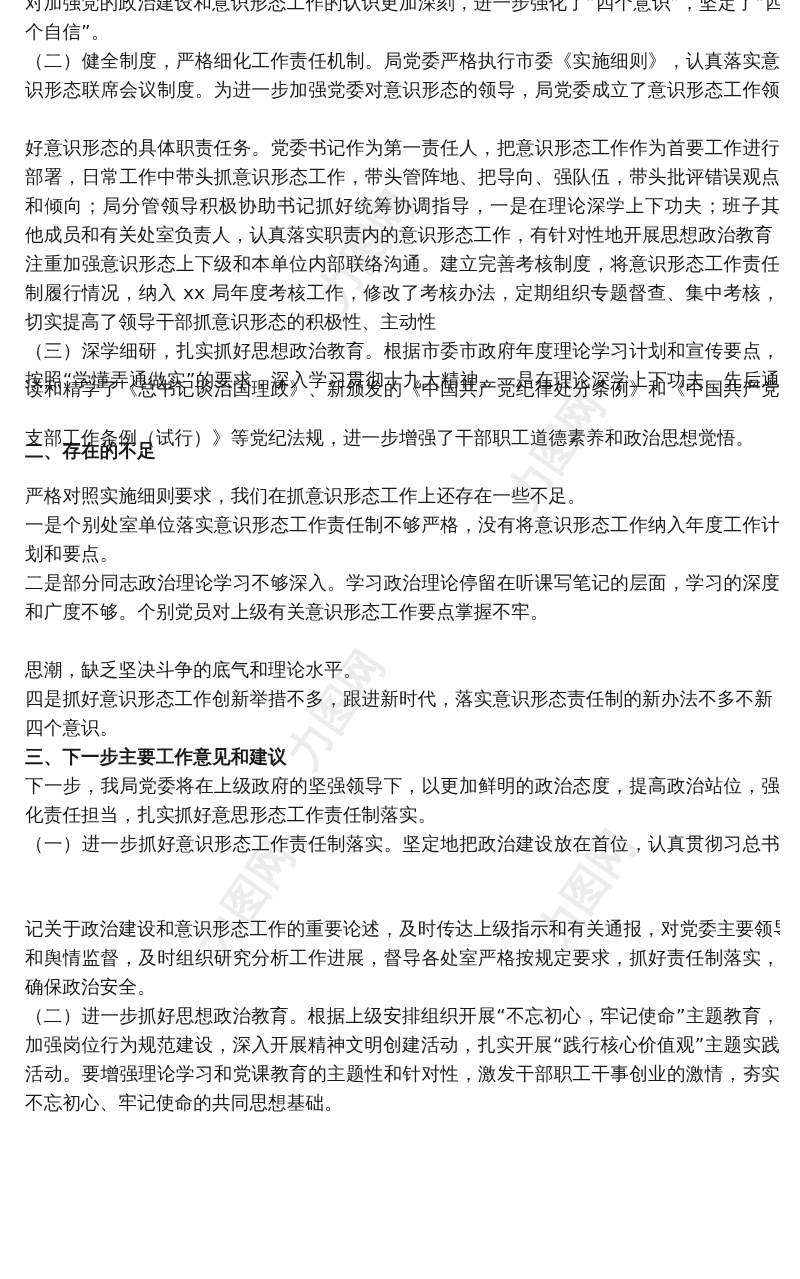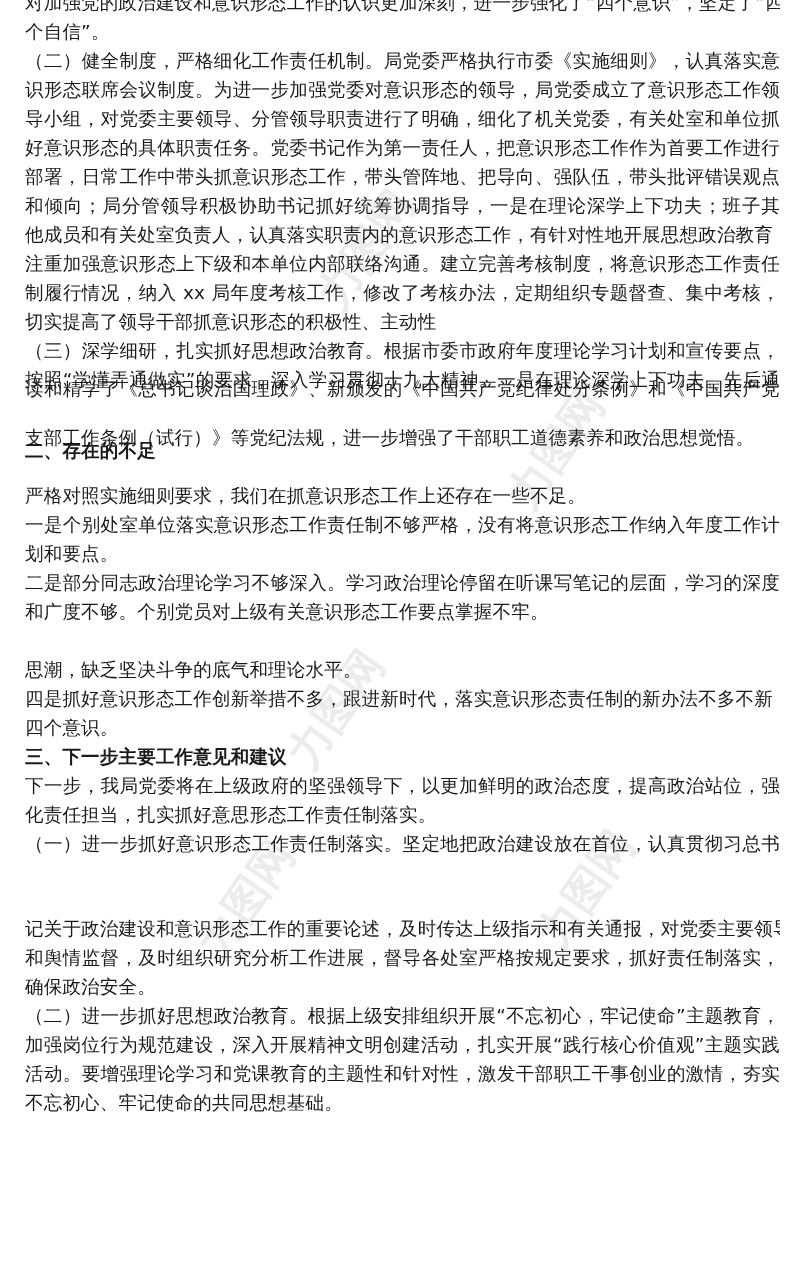--- a/index.html
+++ b/index.html
@@ -20,21 +20,20 @@
 <div class="page" id="page">
     <div class="wm" style="left: 300px; top: 220px;">力图网</div>
     <div class="wm" style="left: 490px; top: 420px;">力图网</div>
     <div class="wm" style="left: 270px; top: 680px;">力图网</div>
     <div class="wm" style="left: 180px; top: 870px;">力图网</div>
     <div class="wm" style="left: 520px; top: 860px;">力图网</div>
     <div class="line just" style="top: -12px;">对加强党的政治建设和意识形态工作的认识更加深刻，进一步强化了“四个意识”，坚定了“四</div>
     <div class="line just" style="top: 46px;">（二）健全制度，严格细化工作责任机制。局党委严格执行市委《实施细则》，认真落实意</div>
     <div class="line" style="top: 17px;">个自信”。</div>
     <div class="line just" style="top: 75px;">识形态联席会议制度。为进一步加强党委对意识形态的领导，局党委成立了意识形态工作领</div>
-    <div class="line just" style="top: 104px;">导小组，对党委主要领导、分管领导职责进行了明确，细化了机关党委，有关处室和单位抓</div>
     <div class="line just" style="top: 133px;">好意识形态的具体职责任务。党委书记作为第一责任人，把意识形态工作作为首要工作进行</div>
     <div class="line just" style="top: 162px;">部署，日常工作中带头抓意识形态工作，带头管阵地、把导向、强队伍，带头批评错误观点</div>
     <div class="line just" style="top: 191px;">和倾向；局分管领导积极协助书记抓好统筹协调指导，一是在理论深学上下功夫；班子其</div>
     <div class="line just" style="top: 220px;">他成员和有关处室负责人，认真落实职责内的意识形态工作，有针对性地开展思想政治教育，</div>
     <div class="line just" style="top: 249px;">注重加强意识形态上下级和本单位内部联络沟通。建立完善考核制度，将意识形态工作责任</div>
     <div class="line just" style="top: 278px;">制履行情况，纳入 xx 局年度考核工作，修改了考核办法，定期组织专题督查、集中考核，</div>
     <div class="line" style="top: 307px;">切实提高了领导干部抓意识形态的积极性、主动性</div>
     <div class="line just" style="top: 336px;">（三）深学细研，扎实抓好思想政治教育。根据市委市政府年度理论学习计划和宣传要点，</div>
     <div class="line just" style="top: 365px;">按照“学懂弄通做实”的要求，深入学习贯彻十九大精神。一是在理论深学上下功夫。先后通</div>
     <div class="line just" style="top: 374px;">读和精学了《总书记谈治国理政》、新颁发的《中国共产党纪律处分条例》和《中国共产党</div>

